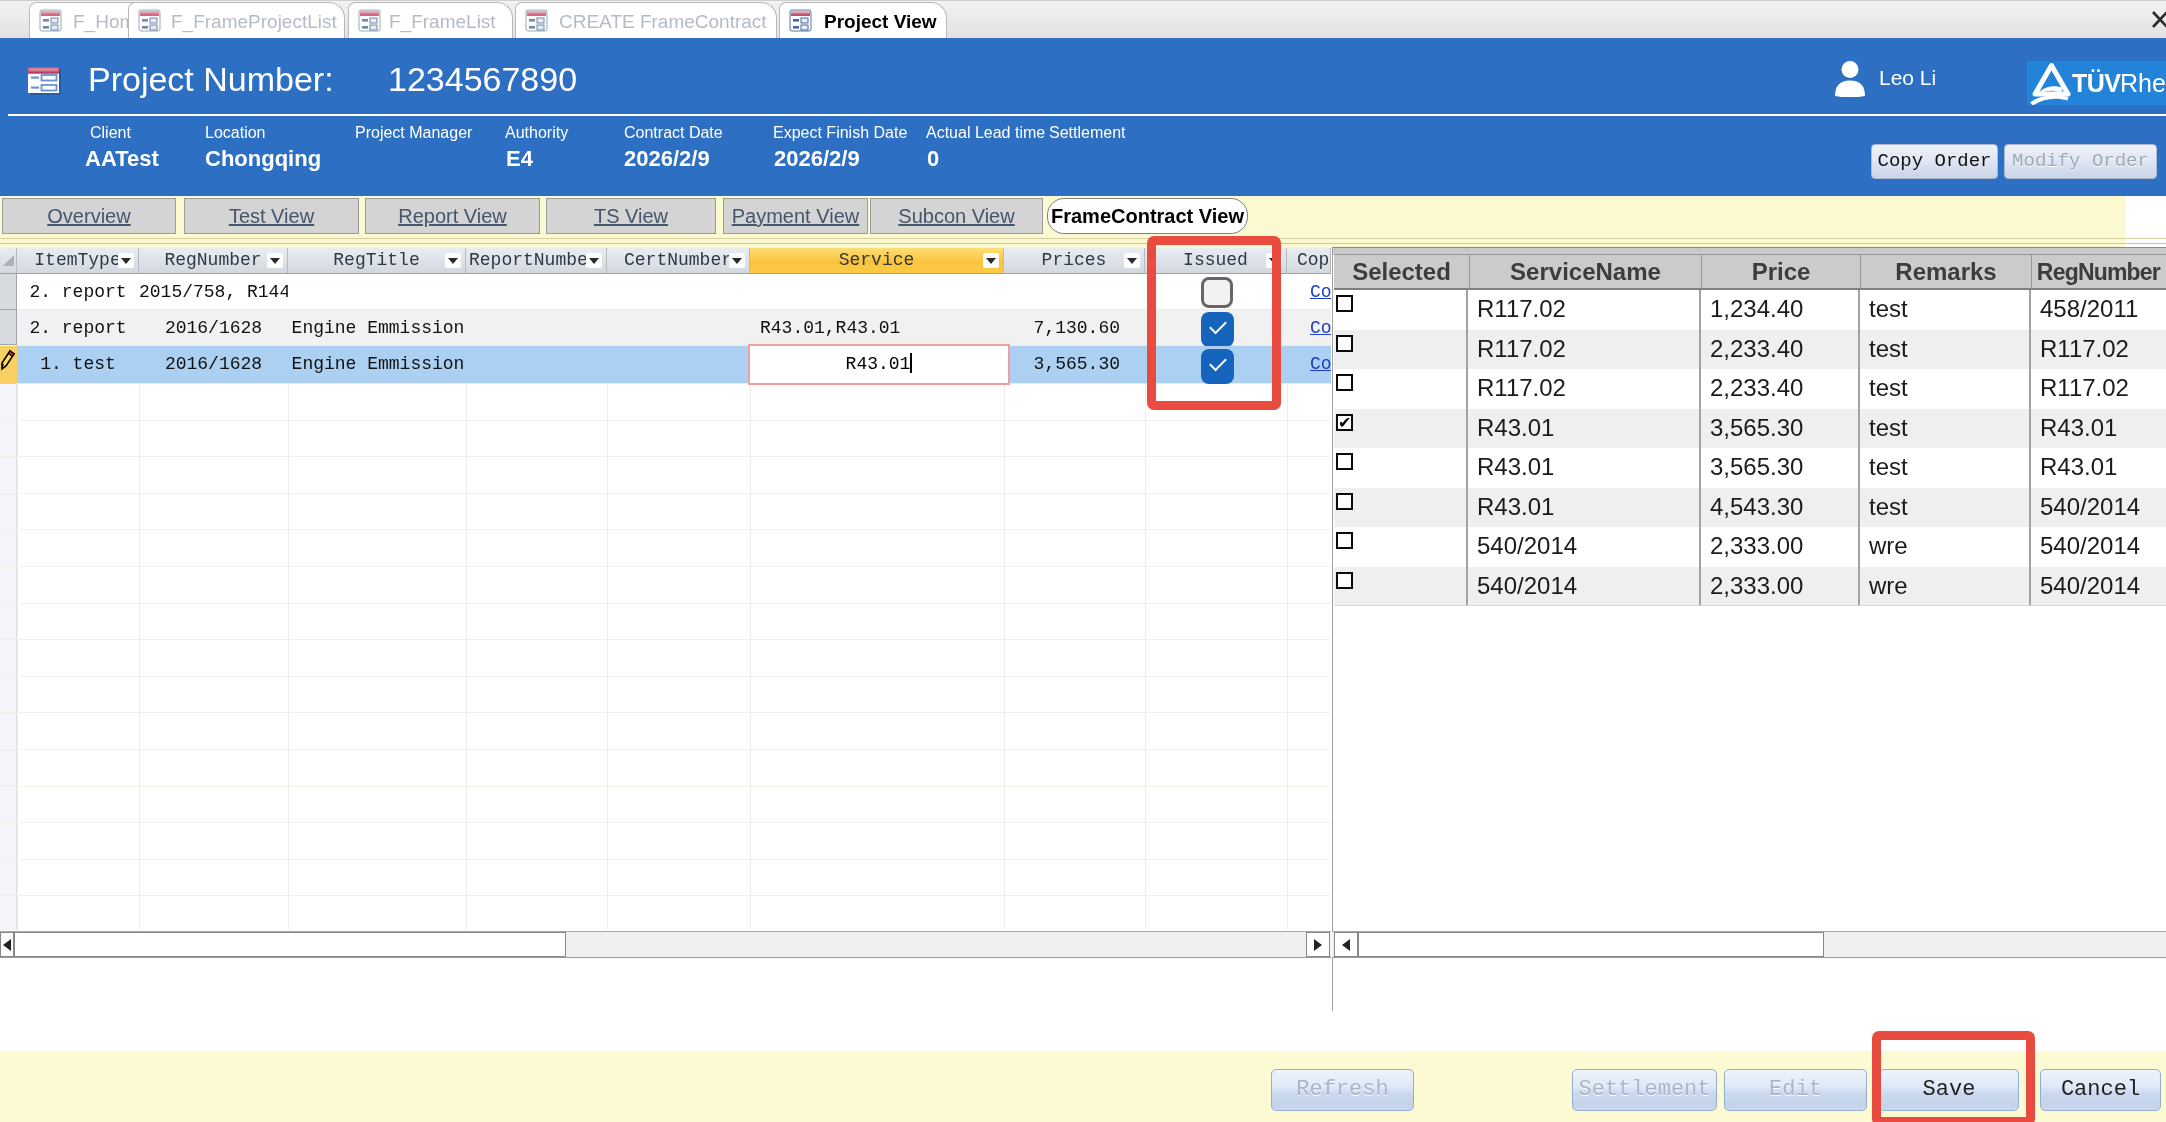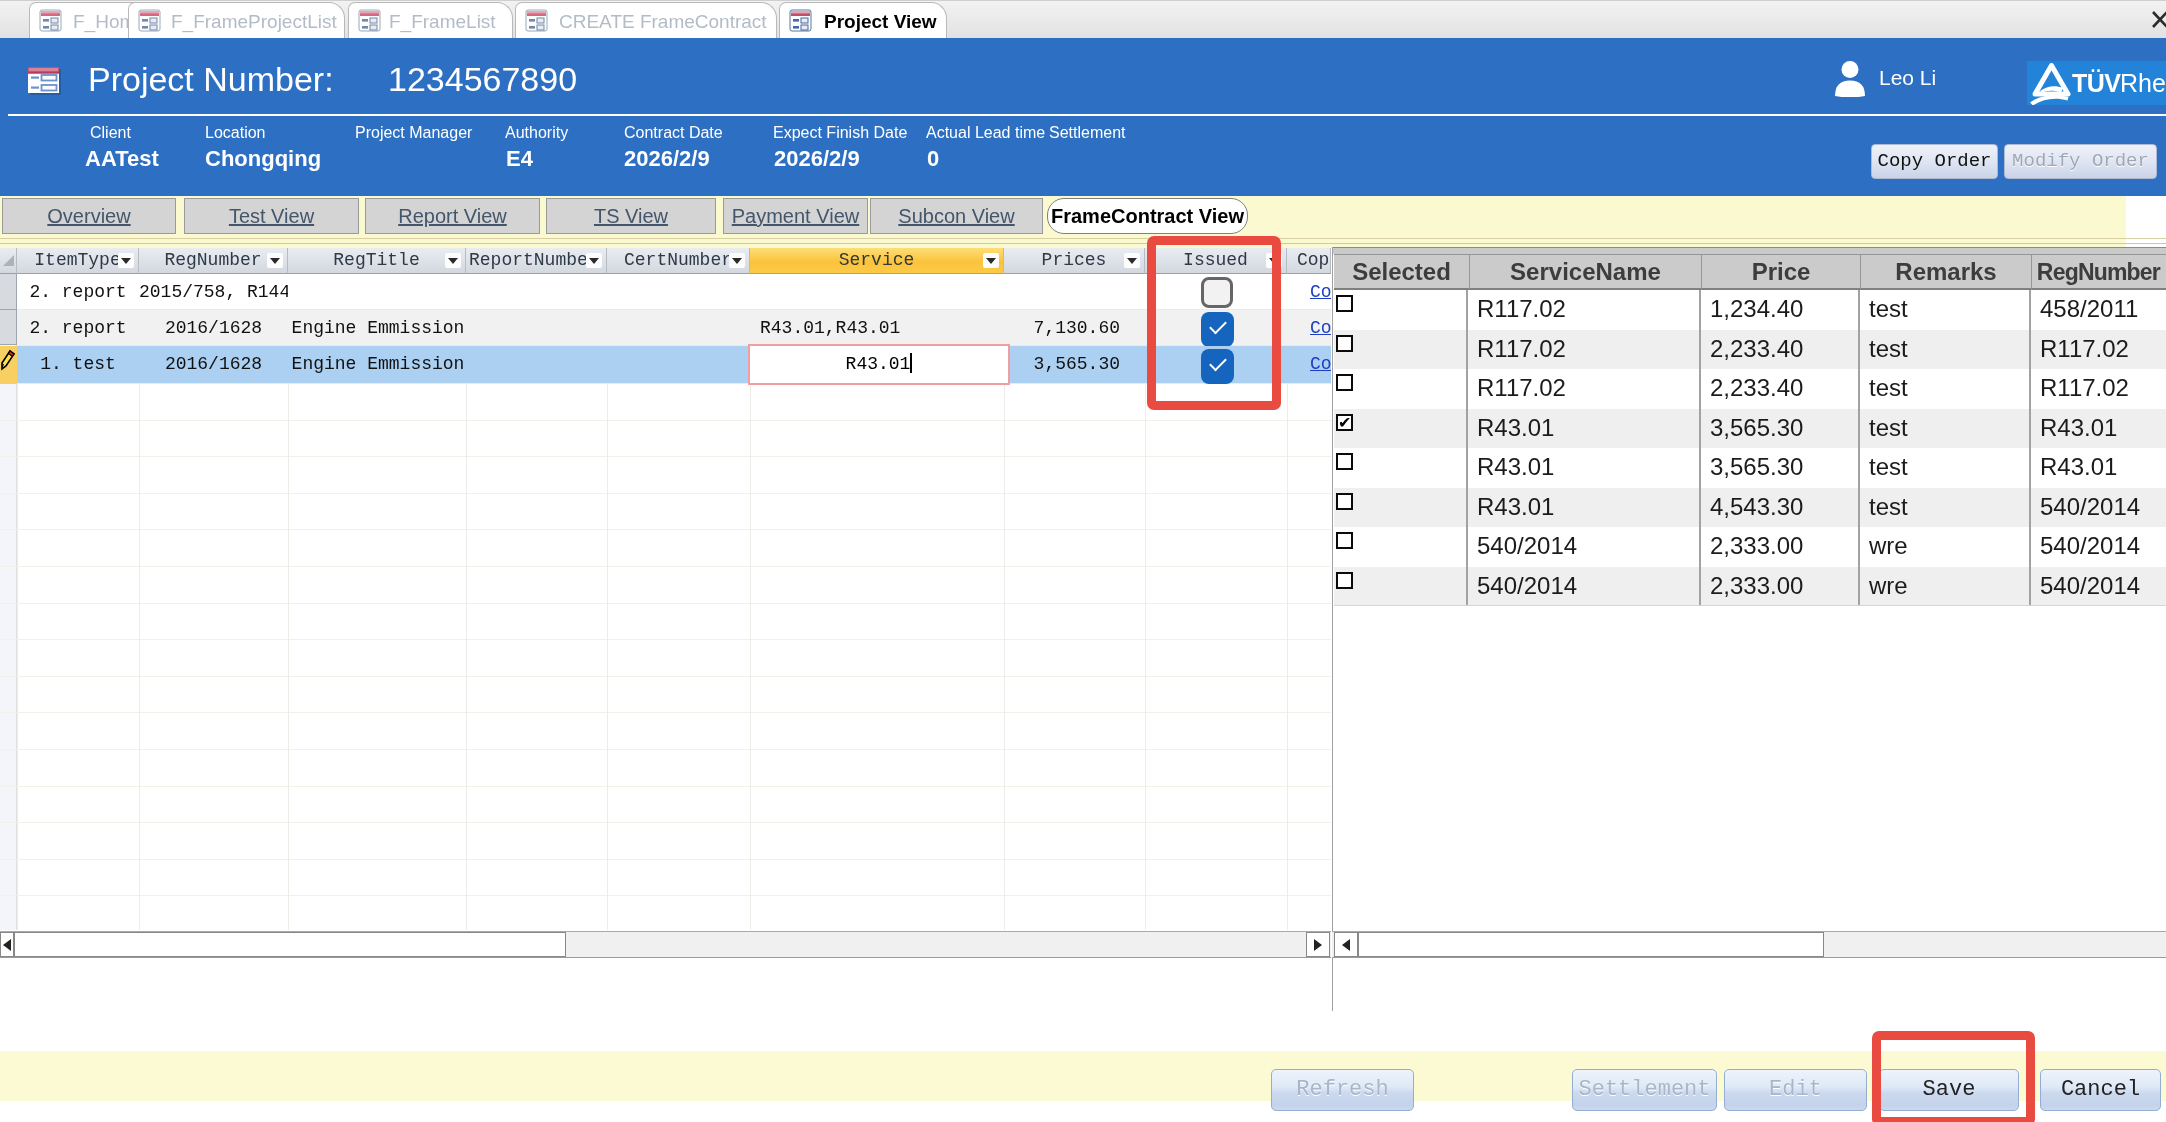--- a/index.html
+++ b/index.html
@@ -62,21 +62,21 @@
 
   
   #sbarL { left:0; top:931px; width:1331px; height:27px; background:#f0f0f0; border-top:1px solid #aaa; border-bottom:1px solid #999; }
   #sbarR { left:1332px; top:931px; width:834px; height:27px; background:#f0f0f0; border-top:1px solid #aaa; border-bottom:1px solid #999; }
   .sbtn { position:absolute; top:0; height:25px; background:#fff; border:1px solid #888; }
   .sthumb { position:absolute; top:0; height:25px; background:#fff; border:1px solid #888; }
   .tri-l { position:absolute; left:50%; top:50%; margin:-6px 0 0 -4px; border:6px solid transparent; border-right:8px solid #222; border-left:none; }
   .tri-r { position:absolute; left:50%; top:50%; margin:-6px 0 0 -4px; border:6px solid transparent; border-left:8px solid #222; border-right:none; }
 
   
-  #botbar { left:0; top:1051px; width:2166px; height:50px; background:#fcfad2; }
+  #botbar { left:0; top:1051px; width:2166px; height:71px; background:#fcfad2; }
   .bbtn { position:absolute; top:18px; height:42px; background:linear-gradient(#eef3fb,#dfe9f7 42%,#cbd9ef 58%,#c4d3ea 88%,#ccd9ee); border:1px solid #93aed2; border-radius:5px; font-family:"Liberation Mono",monospace; font-size:22px; text-align:center; line-height:40px; color:#222; }
   .bbtn.disabled { color:#a9b5c9; text-shadow:0 1px 0 #fff; }
 
   .redbox { position:absolute; border:9px solid #e94b40; border-radius:7px; }
 </style>
 </head>
 <body>
 
 <div class="abs" id="tabbar"></div>
 <div class="tab" style="left:2px; width:124px;margin-left:27px;">

